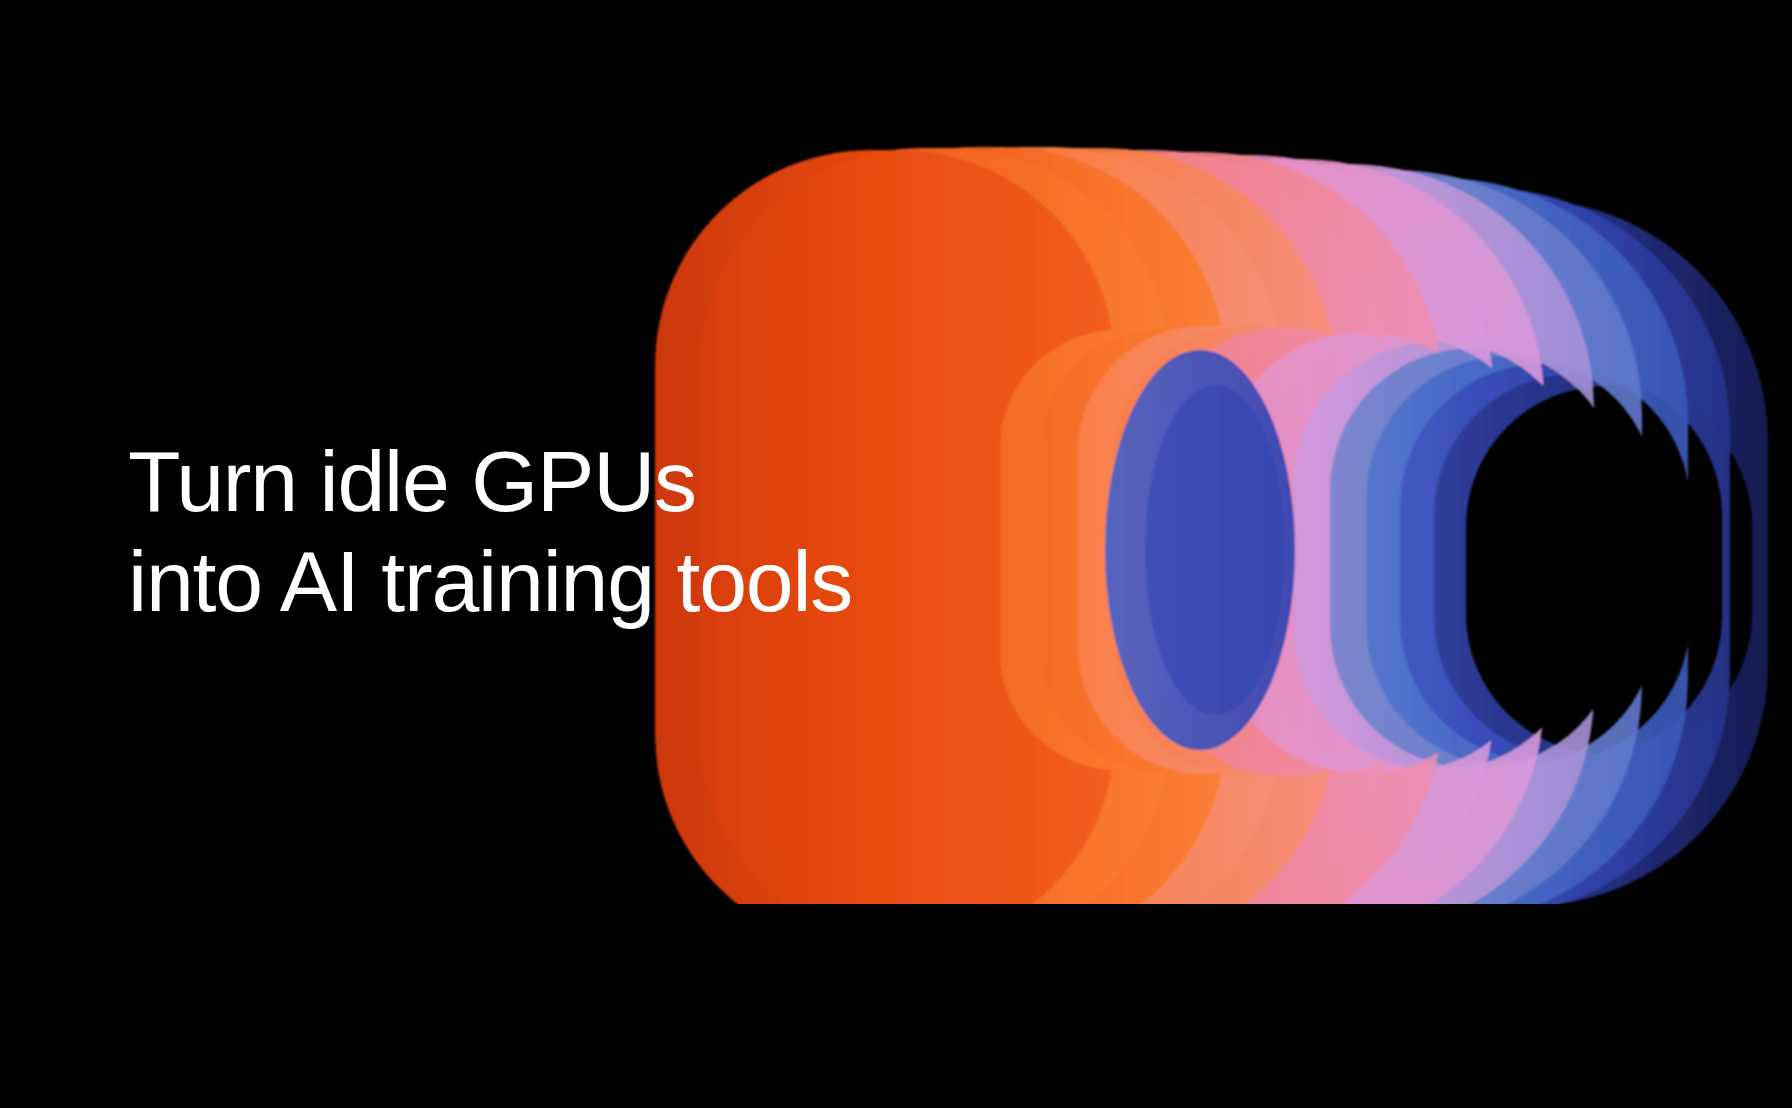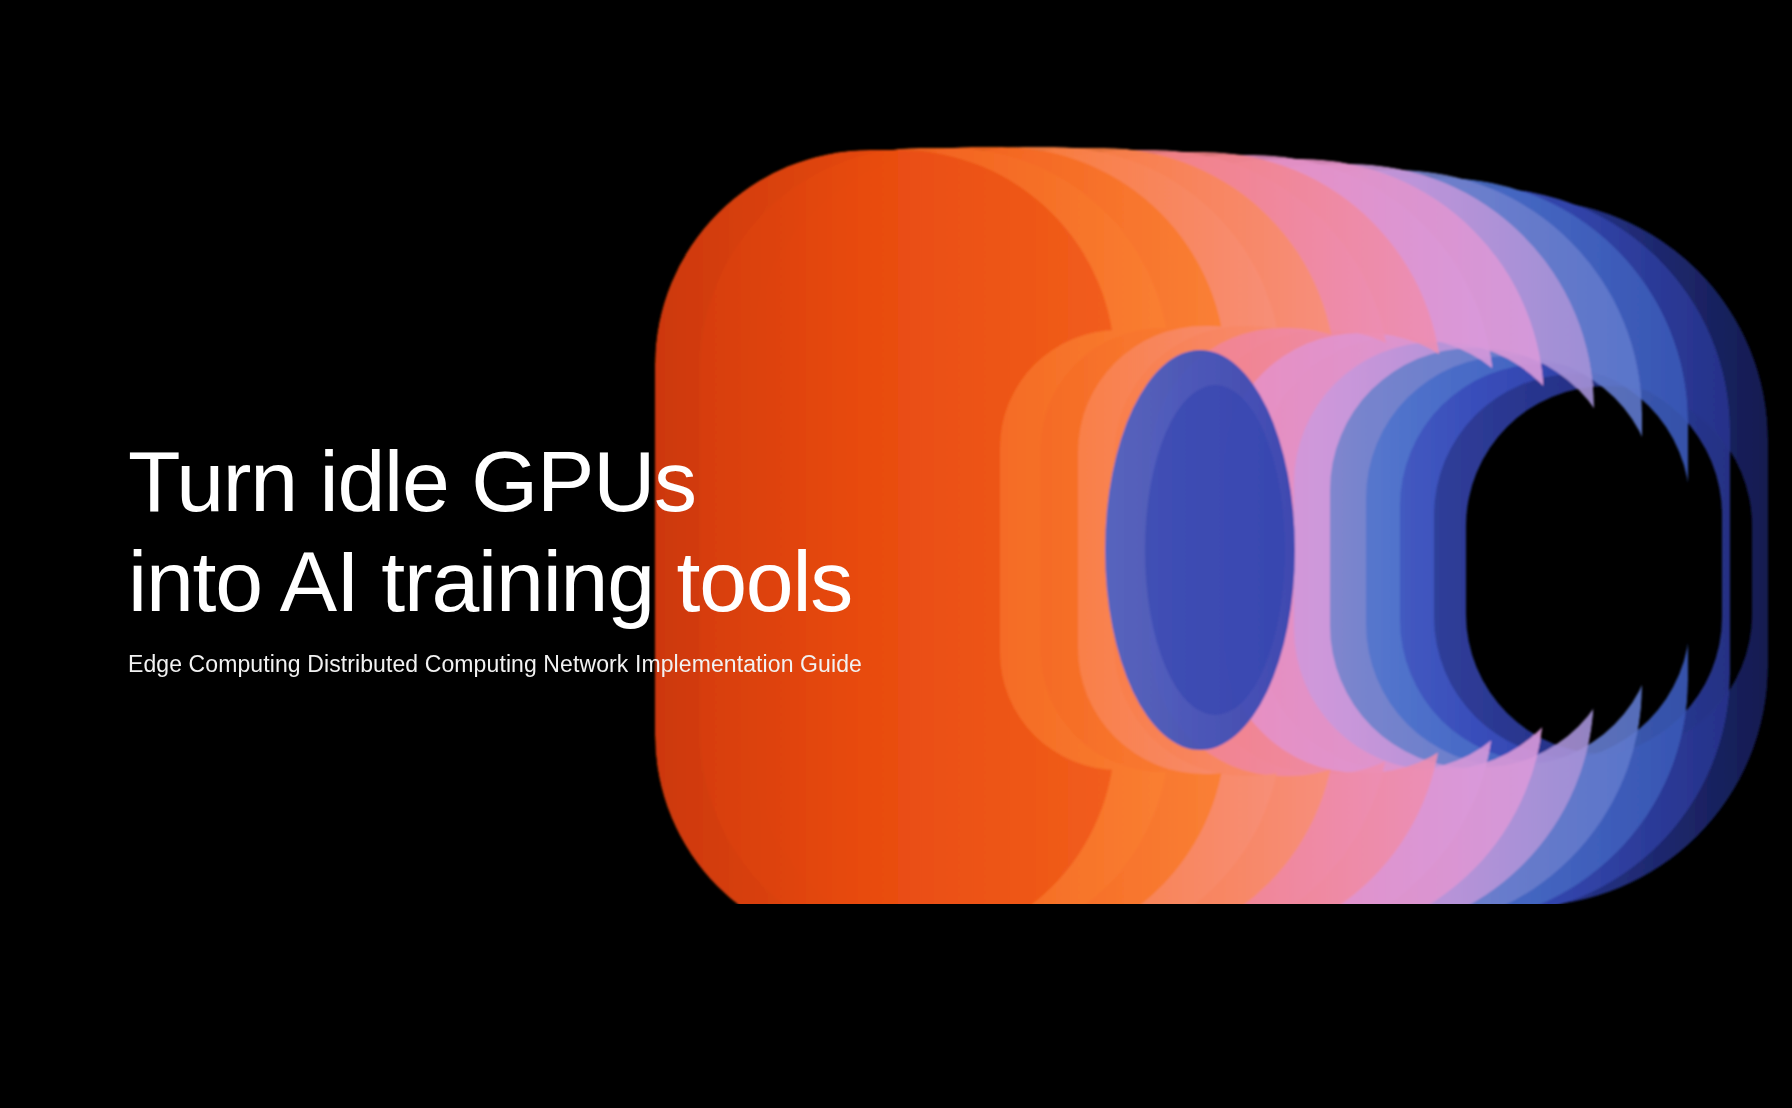--- a/index.html
+++ b/index.html
@@ -228,16 +228,15 @@
           <ellipse cx="1200" cy="550" rx="95" ry="200" fill="url(#gEye)" opacity="0.92"></ellipse>
           <ellipse cx="1215" cy="550" rx="70" ry="165" fill="#3243AE" opacity="0.55"></ellipse>
         </g>
       </g>
     </svg>
   </div>
 
   <div id="text-block">
     <h1 id="headline">Turn idle GPUs
 into AI training tools</h1>
-    <p id="subtitle">Edge Computing Distributed Computing Network Implementation Guide</p>
   </div>
 
 </div>
 
 </body></html>

